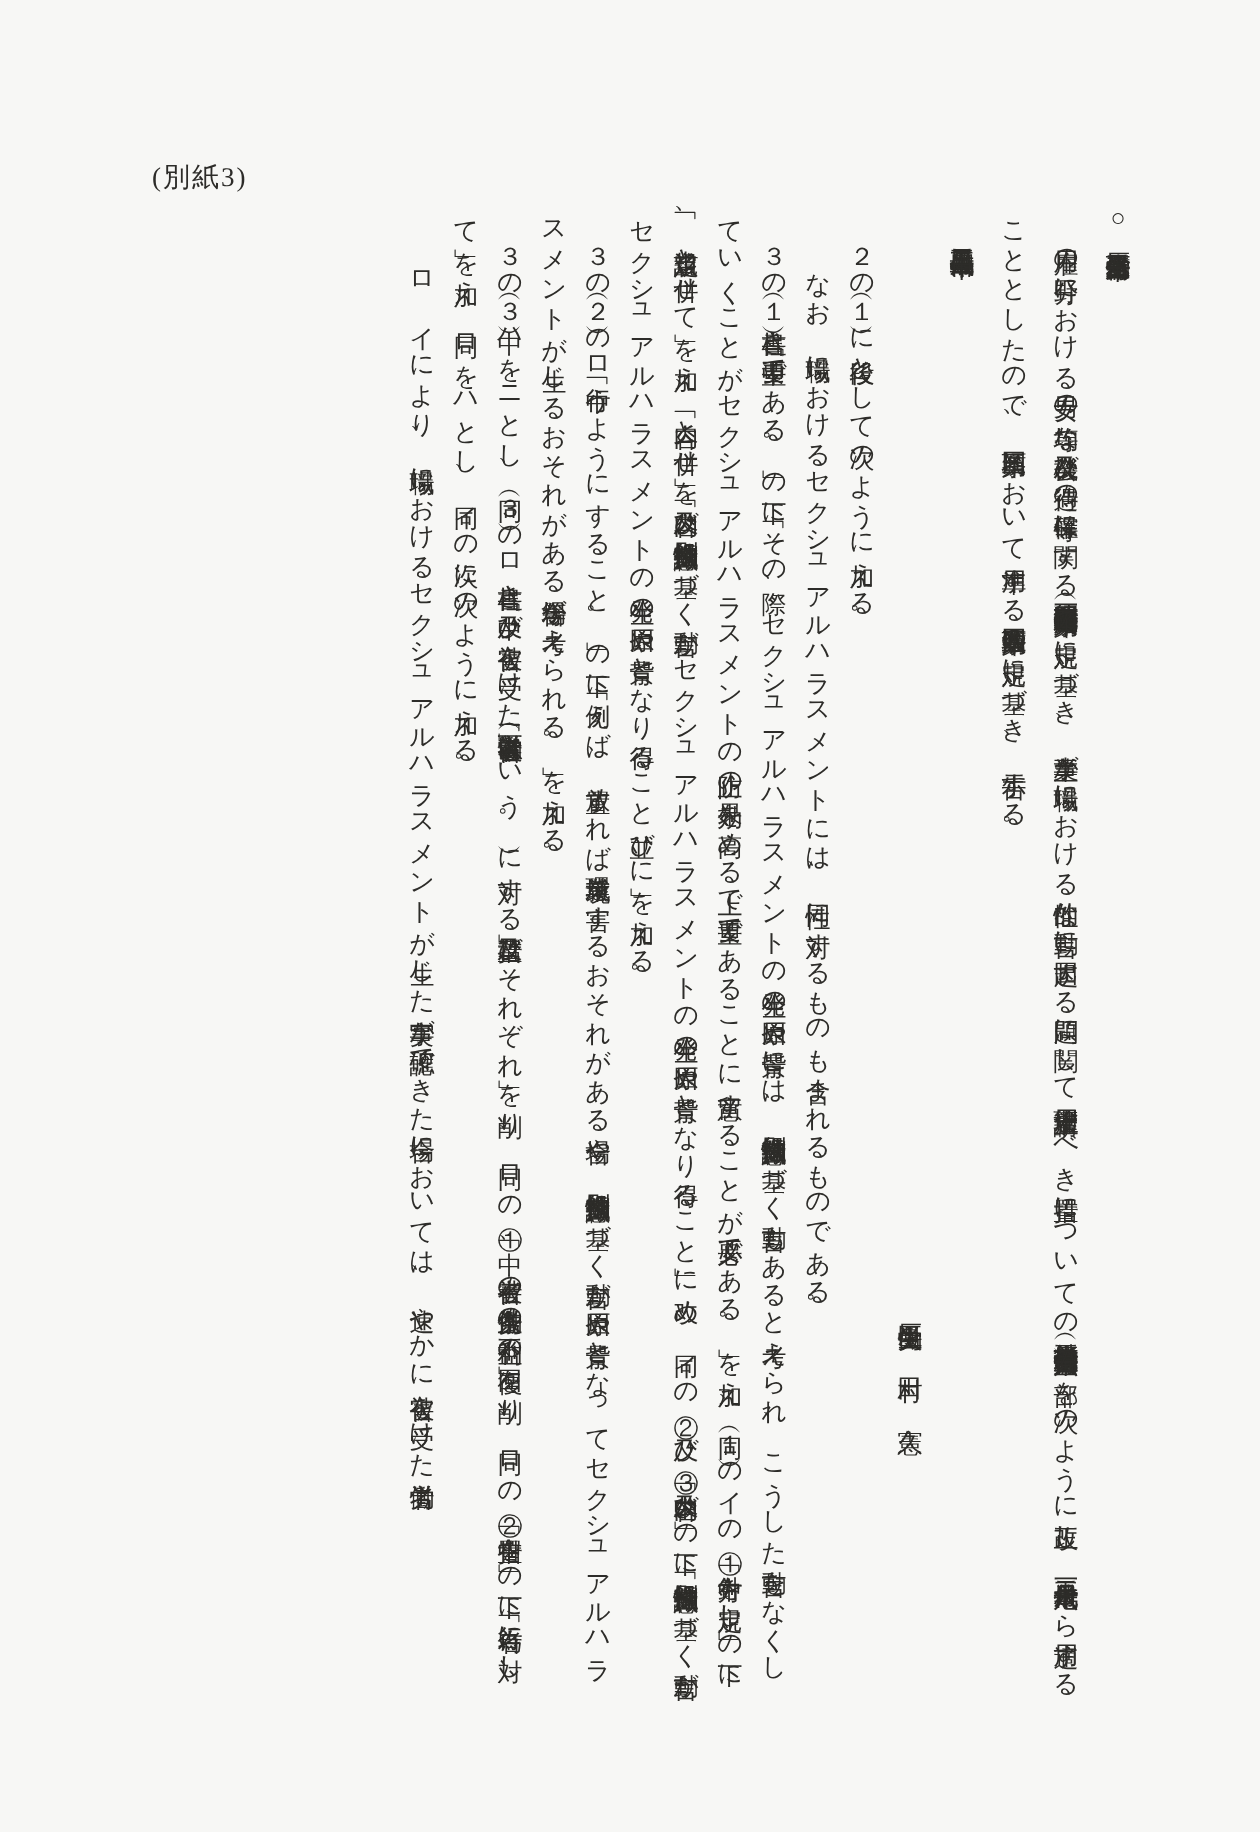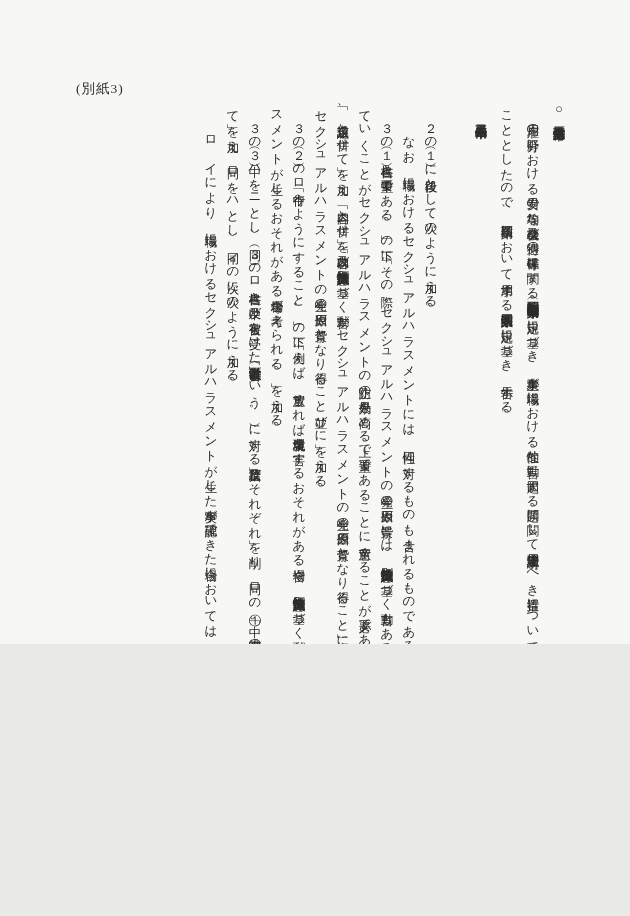--- a/index.html
+++ b/index.html
@@ -4,21 +4,21 @@
 <style>
   html, body {
     margin: 0;
     padding: 0;
     background: #e9e9e7;
     font-family: "Liberation Serif", "DejaVu Serif", serif;
   }
   .page {
     position: relative;
     width: 630px;
-    height: 644px;
+    height: 916px;
     margin: 0 auto;
     background: #f7f7f5;
     color: #2d2c29;
     overflow: hidden;
   }
   
   .attachment-label {
     position: absolute;
     left: 76px;
     top: 80px;

